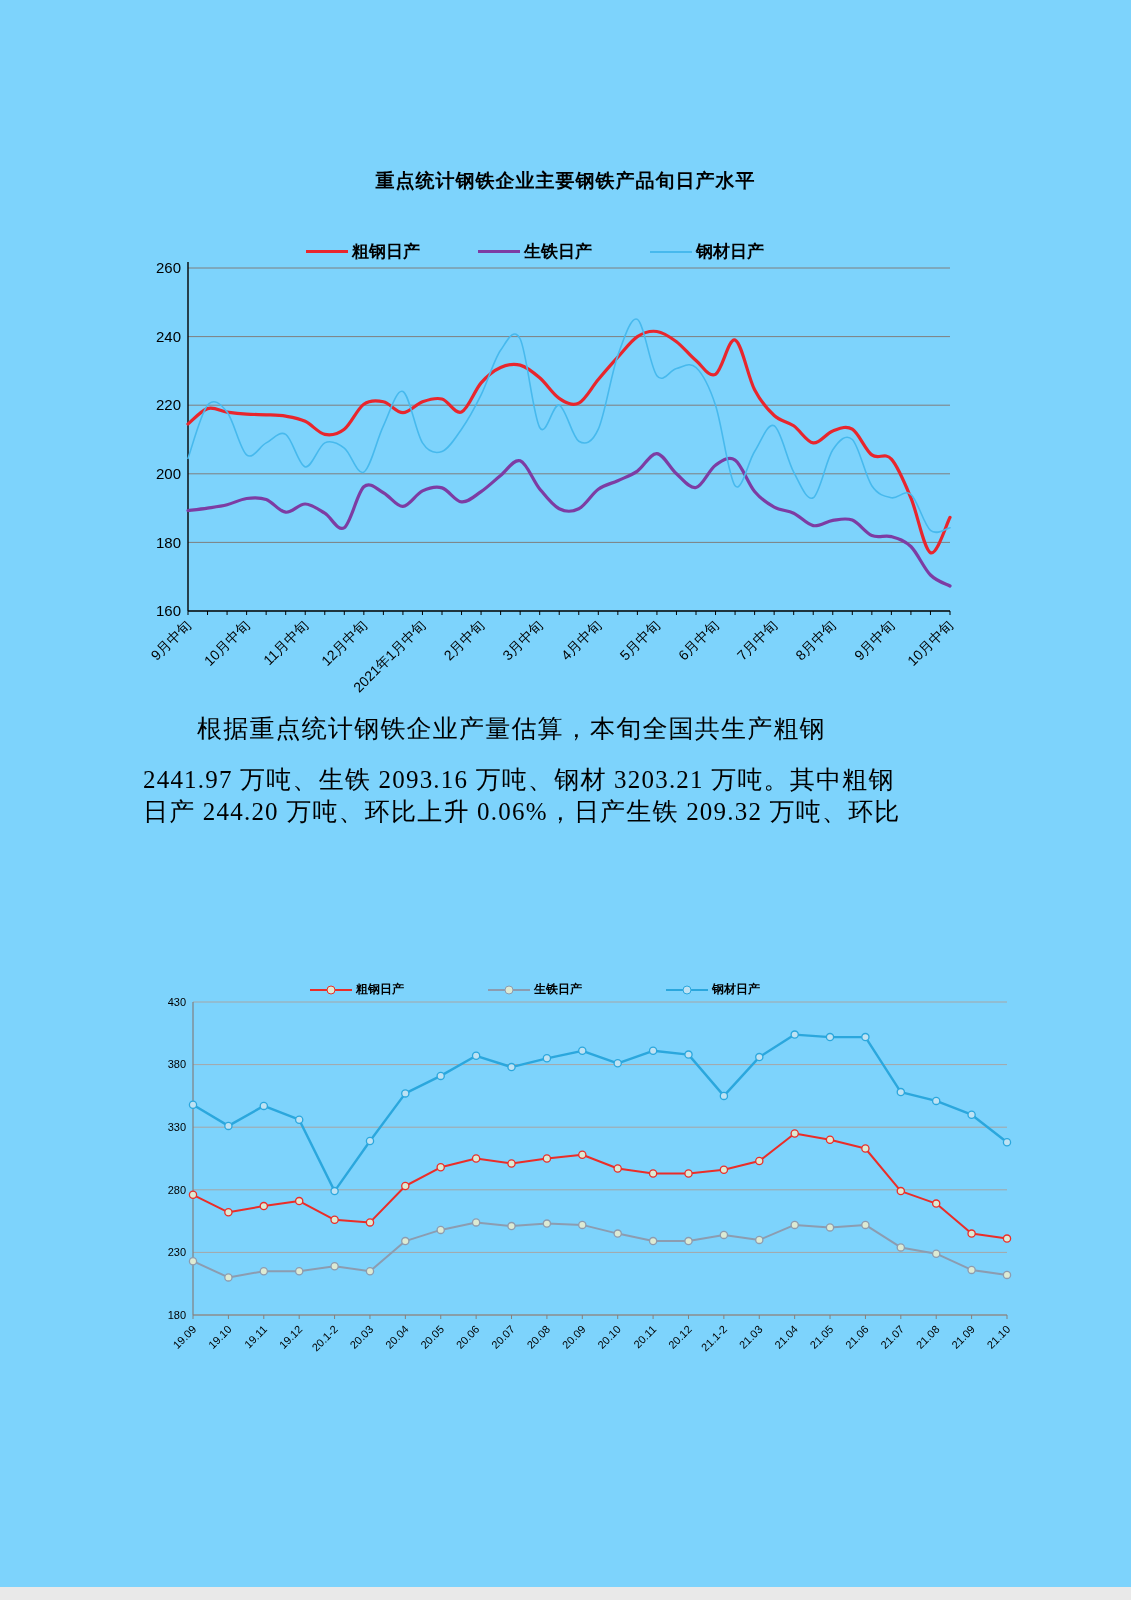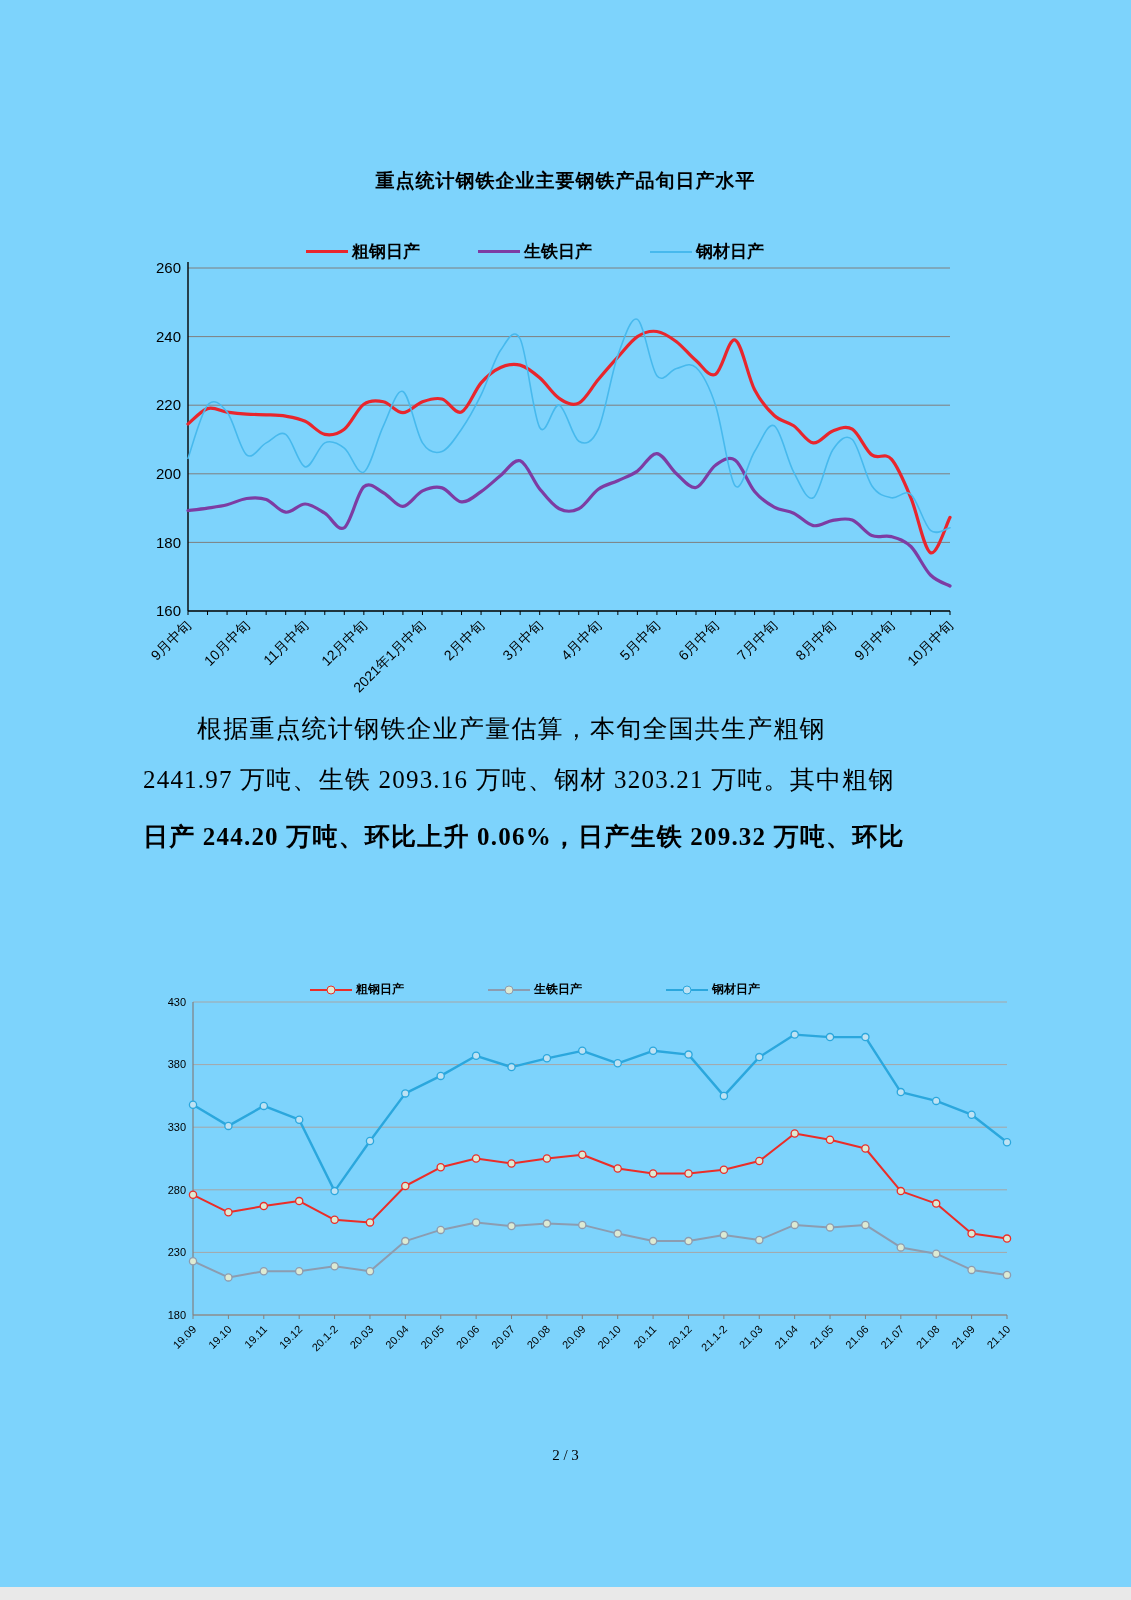--- a/index.html
+++ b/index.html
@@ -116,21 +116,21 @@
       <text transform="translate(706.7692307692307,378) rotate(-45)" text-anchor="end" font-size="14" fill="#000">8月中旬</text>
       <text transform="translate(765.3846153846154,378) rotate(-45)" text-anchor="end" font-size="14" fill="#000">9月中旬</text>
       <text transform="translate(824,378) rotate(-45)" text-anchor="end" font-size="14" fill="#000">10月中旬</text>
       <path d="M58,176.065C61.3,173.5 71.0,162.6 77.5,160.6C84.1,158.6 90.6,163.1 97.1,164.1C103.6,165.0 110.1,165.7 116.6,166.1C123.1,166.6 129.6,166.5 136.2,166.8C142.7,167.1 149.2,167.1 155.7,168.2C162.2,169.3 168.7,170.3 175.2,173.3C181.7,176.4 188.3,185.0 194.8,186.4C201.3,187.7 207.8,186.2 214.3,181.2C220.8,176.2 227.3,160.7 233.8,156.2C240.4,151.6 246.9,152.3 253.4,153.8C259.9,155.2 266.4,164.7 272.9,164.7C279.4,164.7 285.9,156.1 292.5,153.8C299.0,151.5 305.5,149.3 312.0,151.0C318.5,152.7 325.0,166.7 331.5,164.1C338.1,161.4 344.6,142.3 351.1,134.9C357.6,127.5 364.1,122.4 370.6,119.5C377.1,116.5 383.6,115.4 390.2,117.1C396.7,118.8 403.2,124.2 409.7,129.8C416.2,135.3 422.7,146.1 429.2,150.3C435.7,154.6 442.3,158.3 448.8,155.1C455.3,152.0 461.8,139.1 468.3,131.5C474.8,123.8 481.3,116.3 487.8,109.2C494.4,102.0 500.9,92.9 507.4,88.6C513.9,84.3 520.4,82.6 526.9,83.5C533.4,84.3 539.9,88.9 546.5,93.7C553.0,98.6 559.5,107.2 566.0,112.6C572.5,118.0 579.0,129.8 585.5,126.3C592.1,122.9 598.6,89.5 605.1,92.0C611.6,94.6 618.1,129.2 624.6,141.8C631.1,154.3 637.6,161.5 644.2,167.5C650.7,173.5 657.2,173.2 663.7,177.8C670.2,182.4 676.7,194.1 683.2,194.9C689.7,195.8 696.3,185.2 702.8,182.9C709.3,180.6 715.8,177.2 722.3,181.2C728.8,185.2 735.3,202.0 741.8,206.9C748.4,211.9 754.9,203.9 761.4,211.1C767.9,218.2 774.4,234.2 780.9,249.8C787.4,265.4 793.9,301.4 800.5,304.7C807.0,307.9 816.7,275.2 820.0,269.4" fill="none" stroke="#e8262d" stroke-width="3.2" stroke-linecap="round" stroke-linejoin="round"></path>
       <path d="M58,262.501C61.3,262.1 71.0,261.1 77.5,260.1C84.1,259.1 90.6,258.3 97.1,256.7C103.6,255.1 110.1,251.4 116.6,250.5C123.1,249.6 129.6,249.2 136.2,251.5C142.7,253.8 149.2,263.5 155.7,264.2C162.2,265.0 168.7,255.8 175.2,256.0C181.7,256.2 188.3,261.3 194.8,265.2C201.3,269.2 207.8,284.1 214.3,279.7C220.8,275.2 227.3,244.7 233.8,238.8C240.4,233.0 246.9,241.4 253.4,244.7C259.9,247.9 266.4,258.7 272.9,258.4C279.4,258.1 285.9,246.0 292.5,242.9C299.0,239.9 305.5,238.0 312.0,239.9C318.5,241.7 325.0,253.3 331.5,253.9C338.1,254.6 344.6,248.0 351.1,243.6C357.6,239.2 364.1,232.7 370.6,227.5C377.1,222.4 383.6,210.5 390.2,212.8C396.7,215.0 403.2,232.9 409.7,240.9C416.2,248.9 422.7,257.5 429.2,260.8C435.7,264.1 442.3,264.0 448.8,260.8C455.3,257.5 461.8,245.9 468.3,241.2C474.8,236.5 481.3,235.7 487.8,232.7C494.4,229.6 500.9,227.6 507.4,223.1C513.9,218.5 520.4,205.1 526.9,205.6C533.4,206.0 539.9,220.1 546.5,225.8C553.0,231.5 559.5,240.9 566.0,239.5C572.5,238.1 579.0,221.8 585.5,217.2C592.1,212.7 598.6,207.7 605.1,212.1C611.6,216.5 618.1,235.8 624.6,243.6C631.1,251.5 637.6,255.5 644.2,259.1C650.7,262.7 657.2,262.2 663.7,265.2C670.2,268.3 676.7,276.4 683.2,277.6C689.7,278.8 696.3,273.4 702.8,272.4C709.3,271.5 715.8,269.6 722.3,272.1C728.8,274.6 735.3,284.8 741.8,287.5C748.4,290.3 754.9,286.7 761.4,288.6C767.9,290.4 774.4,292.1 780.9,298.5C787.4,304.9 793.9,320.4 800.5,327.0C807.0,333.6 816.7,336.1 820.0,338.0" fill="none" stroke="#7d3ca3" stroke-width="3.2" stroke-linecap="round" stroke-linejoin="round"></path>
       <path d="M58,210.365C61.3,201.5 71.0,164.9 77.5,157.2C84.1,149.5 90.6,155.8 97.1,164.1C103.6,172.3 110.1,201.8 116.6,206.9C123.1,212.1 129.6,198.4 136.2,194.9C142.7,191.5 149.2,182.4 155.7,186.4C162.2,190.4 168.7,217.5 175.2,218.9C181.7,220.4 188.3,198.1 194.8,194.9C201.3,191.8 207.8,195.2 214.3,200.1C220.8,204.9 227.3,227.8 233.8,224.1C240.4,220.4 246.9,191.2 253.4,177.8C259.9,164.3 266.4,140.6 272.9,143.5C279.4,146.3 285.9,184.9 292.5,194.9C299.0,204.9 305.5,205.8 312.0,203.5C318.5,201.2 325.0,190.6 331.5,181.2C338.1,171.8 344.6,160.1 351.1,146.9C357.6,133.8 364.1,111.6 370.6,102.3C377.1,93.0 383.6,78.1 390.2,91.0C396.7,103.9 403.2,168.5 409.7,179.5C416.2,190.5 422.7,154.9 429.2,157.2C435.7,159.5 442.3,189.2 448.8,193.2C455.3,197.2 461.8,195.5 468.3,181.2C474.8,166.9 481.3,125.8 487.8,107.5C494.4,89.2 500.9,68.1 507.4,71.4C513.9,74.8 520.4,119.5 526.9,127.7C533.4,135.9 539.9,121.9 546.5,120.5C553.0,119.1 559.5,113.4 566.0,119.5C572.5,125.6 579.0,137.5 585.5,157.2C592.1,176.9 598.6,230.1 605.1,237.8C611.6,245.5 618.1,213.5 624.6,203.5C631.1,193.5 637.6,174.3 644.2,177.8C650.7,181.2 657.2,212.1 663.7,224.1C670.2,236.1 676.7,253.5 683.2,249.8C689.7,246.1 696.3,211.5 702.8,201.8C709.3,192.1 715.8,185.5 722.3,191.5C728.8,197.5 735.3,228.1 741.8,237.8C748.4,247.5 754.9,248.4 761.4,249.8C767.9,251.2 774.4,240.9 780.9,246.4C787.4,251.8 793.9,276.8 800.5,282.4C807.0,287.9 816.7,280.1 820.0,279.7" fill="none" stroke="#47b9ed" stroke-width="1.6" stroke-linecap="round" stroke-linejoin="round"></path>
     </svg>
 
   <div class="body-line indent" style="top:712px;">根据重点统计钢铁企业产量估算，本旬全国共生产粗钢</div>
   <div class="body-line" style="top:763px;">2441.97 万吨、生铁 2093.16 万吨、钢材 3203.21 万吨。其中粗钢</div>
-  <div class="body-line" style="top:820px;font-weight:bold;">日产 244.20 万吨、环比上升 0.06%，日产生铁 209.32 万吨、环比</div>
+  <div class="body-line" style="top:795px;">日产 244.20 万吨、环比上升 0.06%，日产生铁 209.32 万吨、环比</div>
 
   <div id="legend2" class="legend-row">
       <div class="legend-item">
         <span class="swatch swatch-line" style="height: 2px; background: rgb(235, 45, 40);">
           <span class="swatch-marker" style="background: rgb(221, 234, 211); border: 1.5px solid rgb(235, 45, 40);"></span>
         </span>
         <span>粗钢日产</span>
       </div>
       <div class="legend-item">
         <span class="swatch swatch-line" style="height: 2px; background: rgb(140, 156, 176);">
@@ -279,15 +279,14 @@
       <circle cx="609.3" cy="99.1" r="3.6" fill="#bfe2f3" stroke="#2ba7dd" stroke-width="1.3"></circle>
       <circle cx="644.7" cy="76.6" r="3.6" fill="#bfe2f3" stroke="#2ba7dd" stroke-width="1.3"></circle>
       <circle cx="680.0" cy="79.1" r="3.6" fill="#bfe2f3" stroke="#2ba7dd" stroke-width="1.3"></circle>
       <circle cx="715.4" cy="79.1" r="3.6" fill="#bfe2f3" stroke="#2ba7dd" stroke-width="1.3"></circle>
       <circle cx="750.8" cy="134.1" r="3.6" fill="#bfe2f3" stroke="#2ba7dd" stroke-width="1.3"></circle>
       <circle cx="786.2" cy="142.9" r="3.6" fill="#bfe2f3" stroke="#2ba7dd" stroke-width="1.3"></circle>
       <circle cx="821.6" cy="156.7" r="3.6" fill="#bfe2f3" stroke="#2ba7dd" stroke-width="1.3"></circle>
       <circle cx="857.0" cy="184.2" r="3.6" fill="#bfe2f3" stroke="#2ba7dd" stroke-width="1.3"></circle>
     </svg>
 
-  <div id="footer">2 / 3</div>
   <div id="bottom-strip"></div>
 </div>
 
 </body></html>

